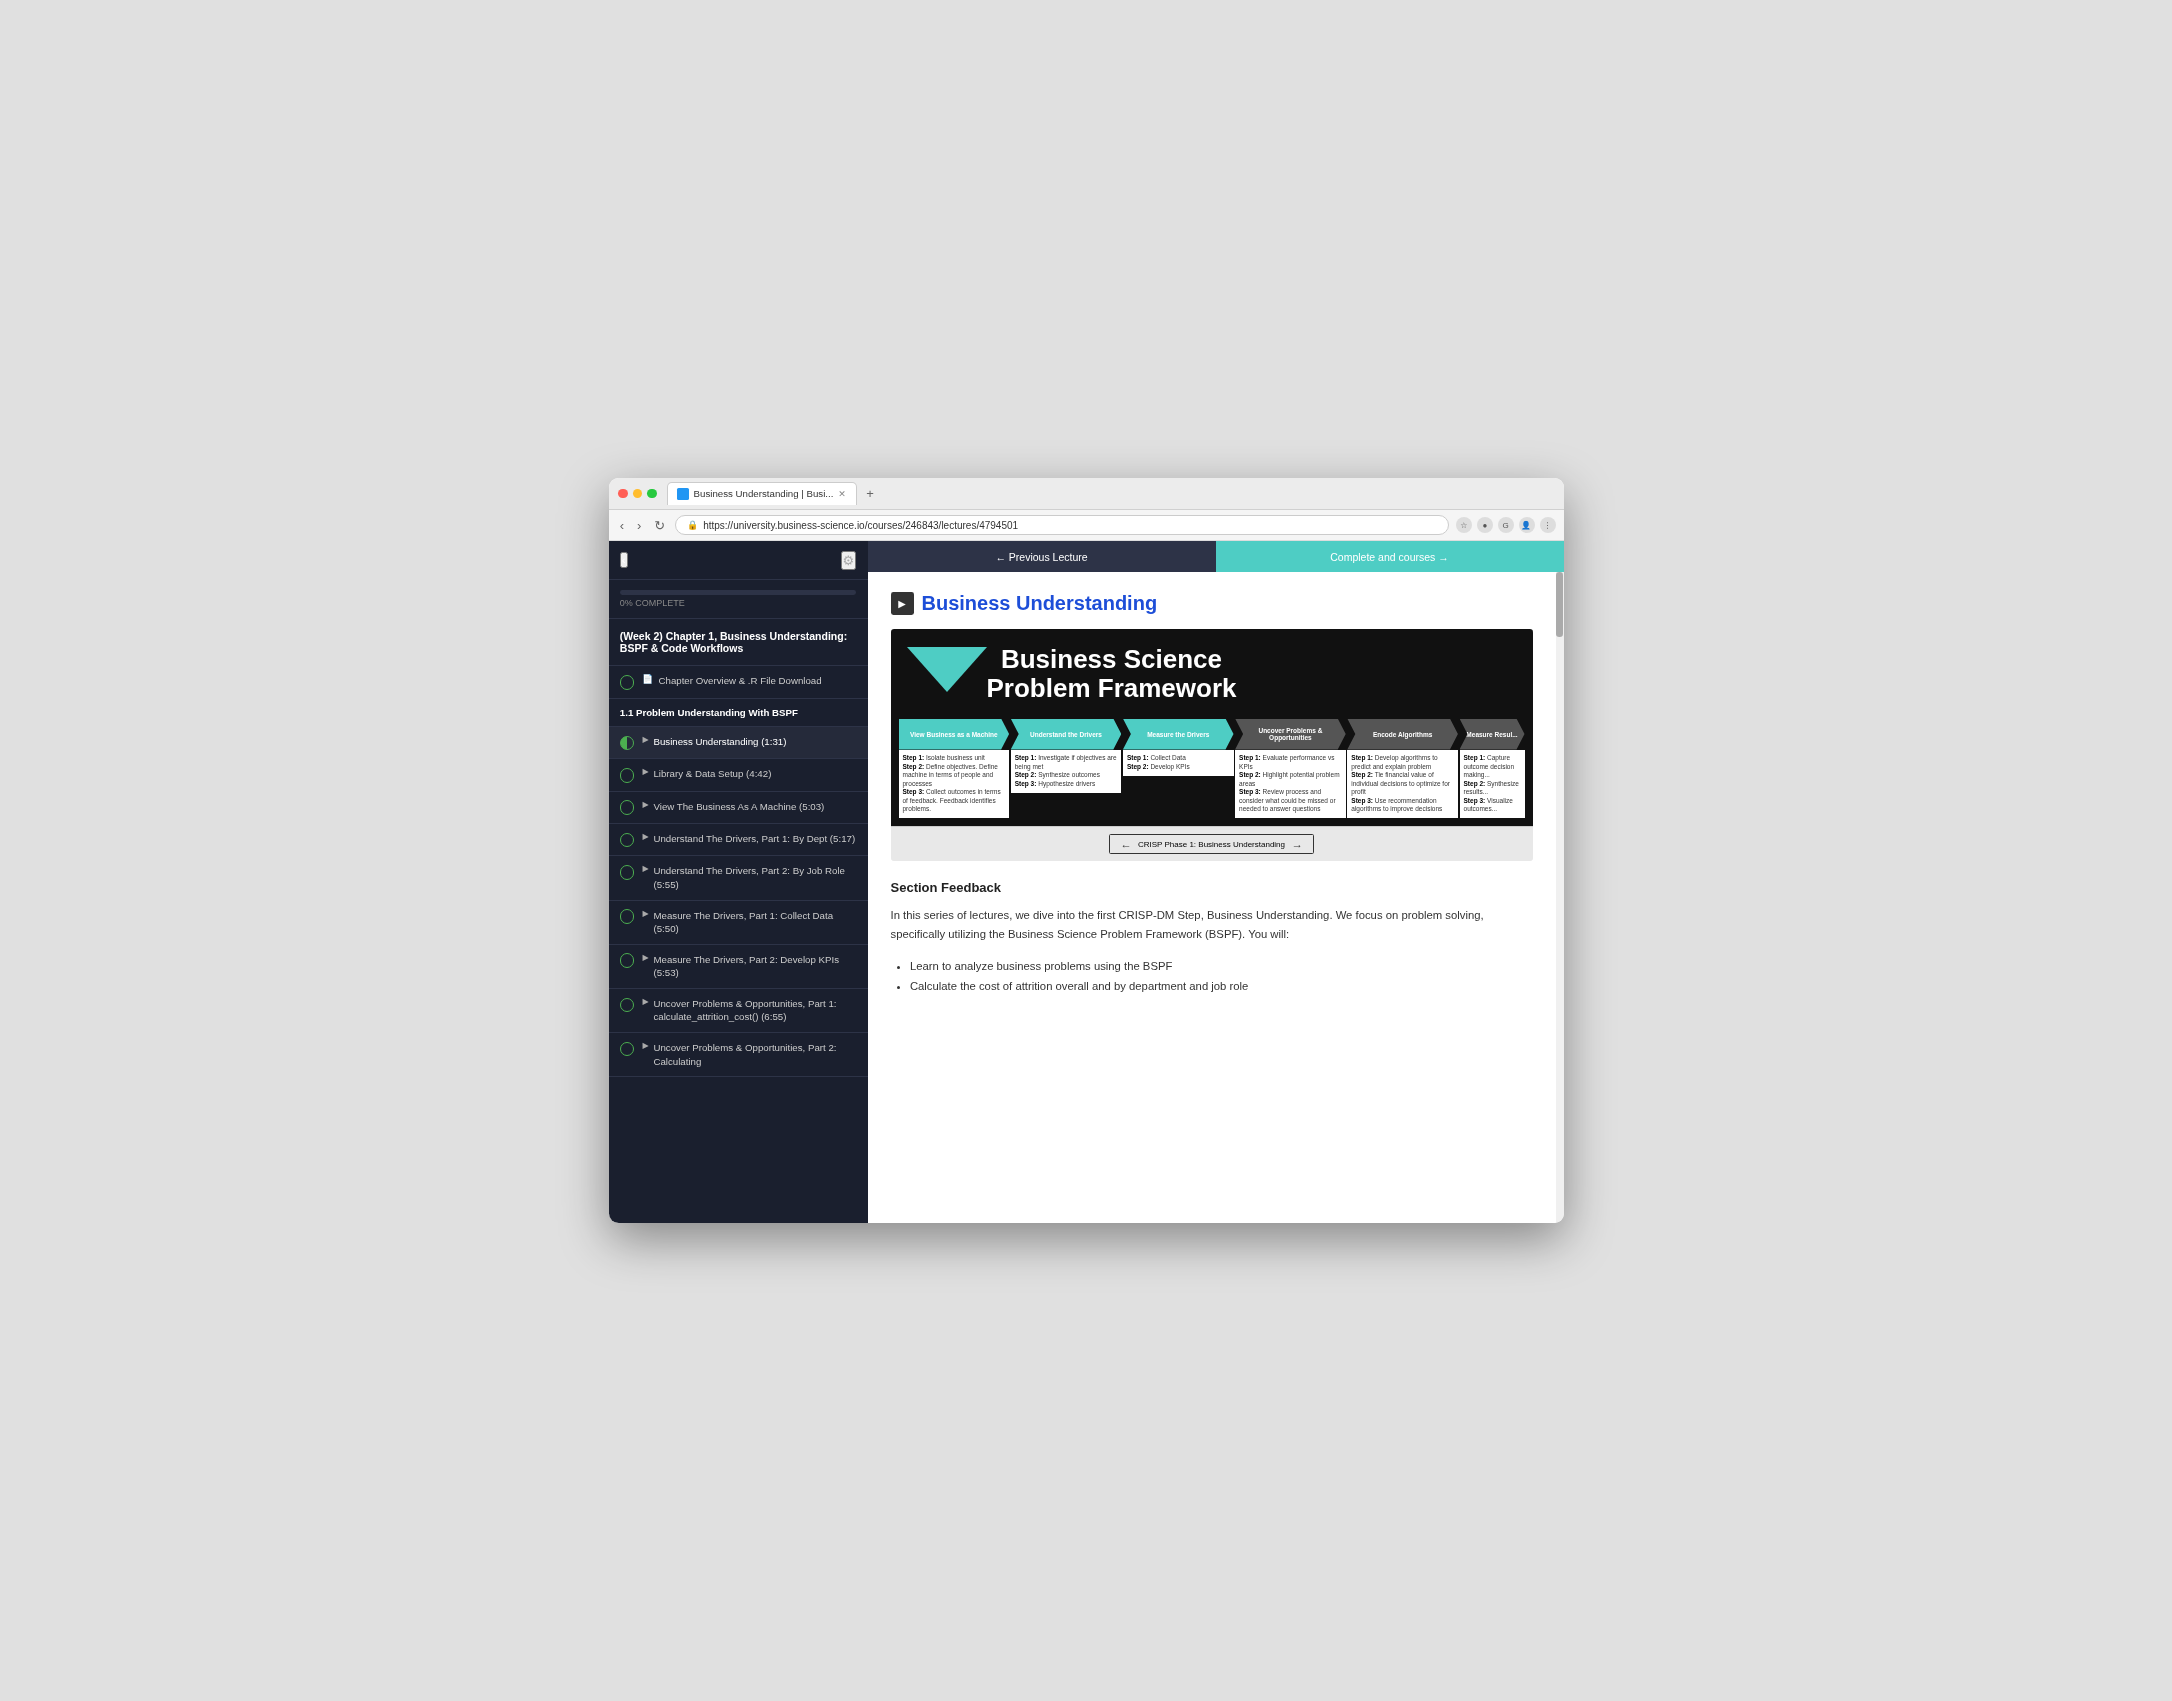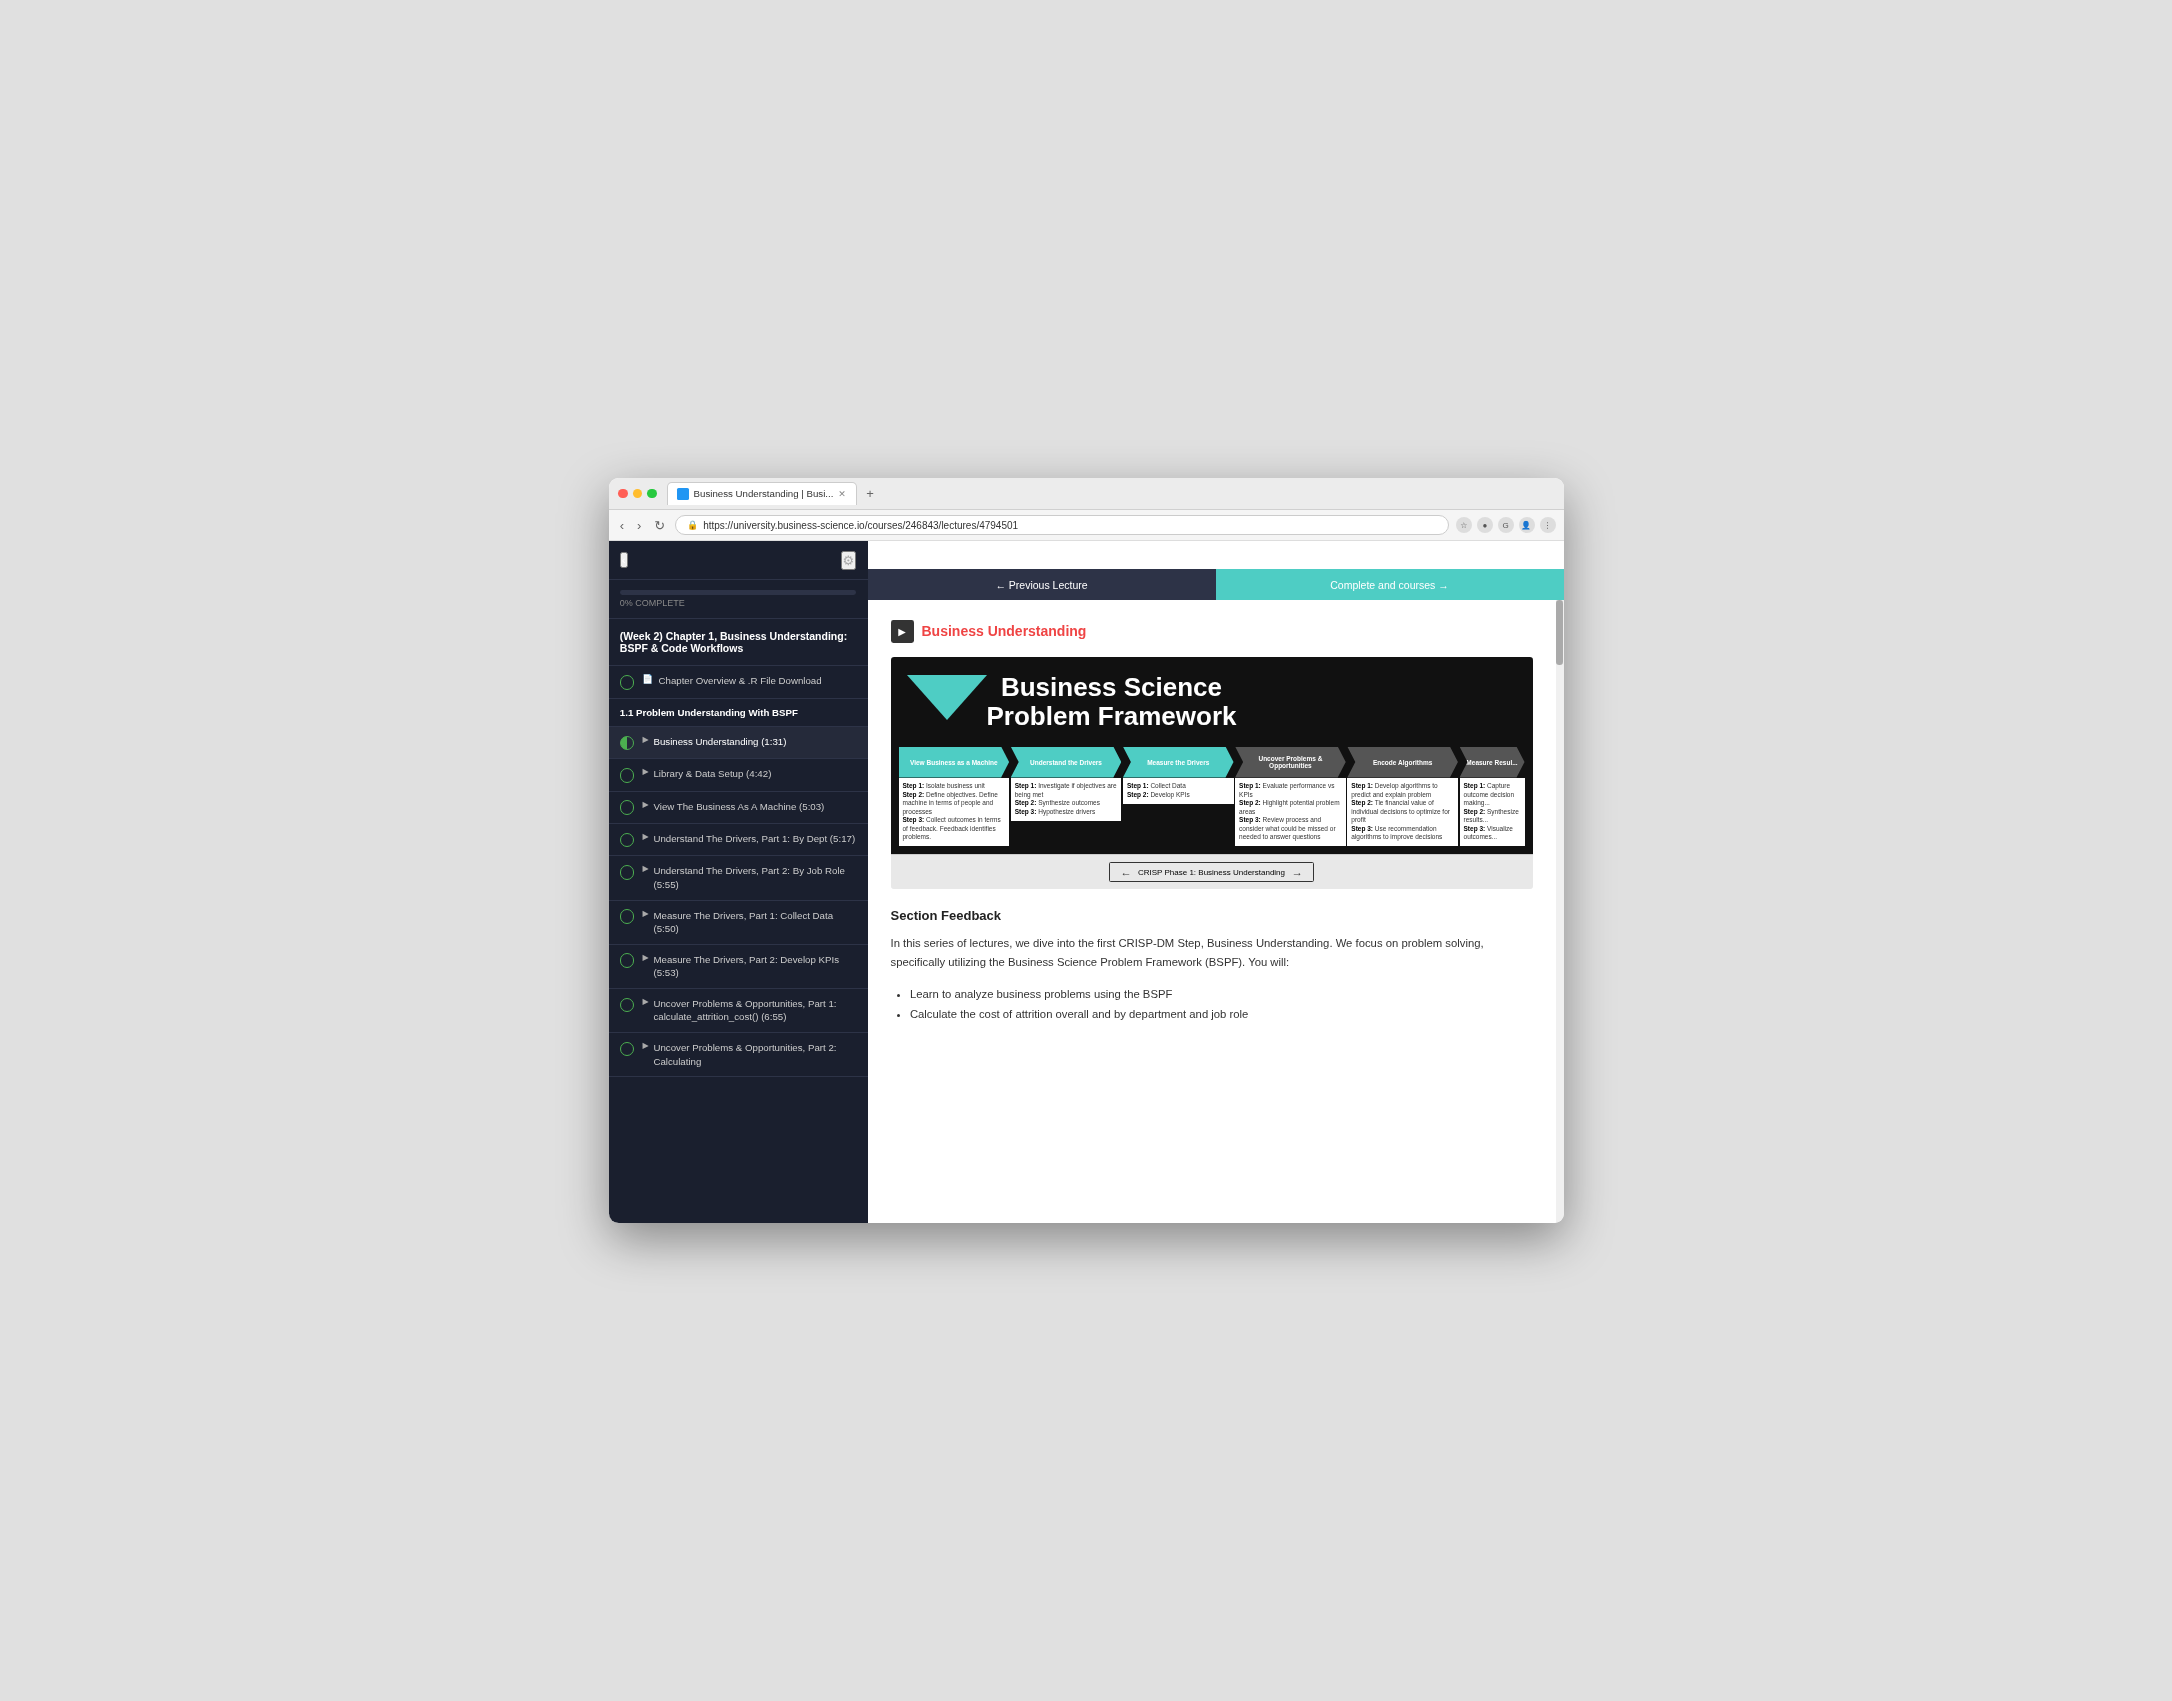--- a/index.html
+++ b/index.html
@@ -142,21 +142,20 @@
       justify-content: center;
     }
     .lesson-check.half { background: linear-gradient(90deg, #4caf50 50%, transparent 50%); border-color: #4caf50; }
     .lesson-text { color: #ccc; font-size: 9.7px; line-height: 1.4; }
     .lesson-text.active { color: #fff; }
 
     
     .top-nav {
       display: flex;
       flex-shrink: 0;
-      margin-top: 28px;
     }
     .btn-prev {
       flex: 1;
       background: #2d3347;
       color: #fff;
       border: none;
       padding: 9.7px;
       font-size: 10.5px;
       cursor: pointer;
       font-weight: 500;
@@ -189,21 +188,21 @@
       width: 23px;
       height: 23px;
       background: #333;
       border-radius: 2.4px;
       display: flex;
       align-items: center;
       justify-content: center;
       color: #fff;
       font-size: 9.7px;
     }
-    .page-title h1 { font-size: 14px; font-weight: 700; color: #ef4444; }
+    .page-title h1 { font-size: 20px; font-weight: 700; color: #1d4ed8; }
 
     
     .diagram-container {
       width: 100%;
       background: #f5f5f5;
       border-radius: 3.2px;
       overflow: hidden;
       margin-bottom: 19.4px;
     }
     .diagram-top {

